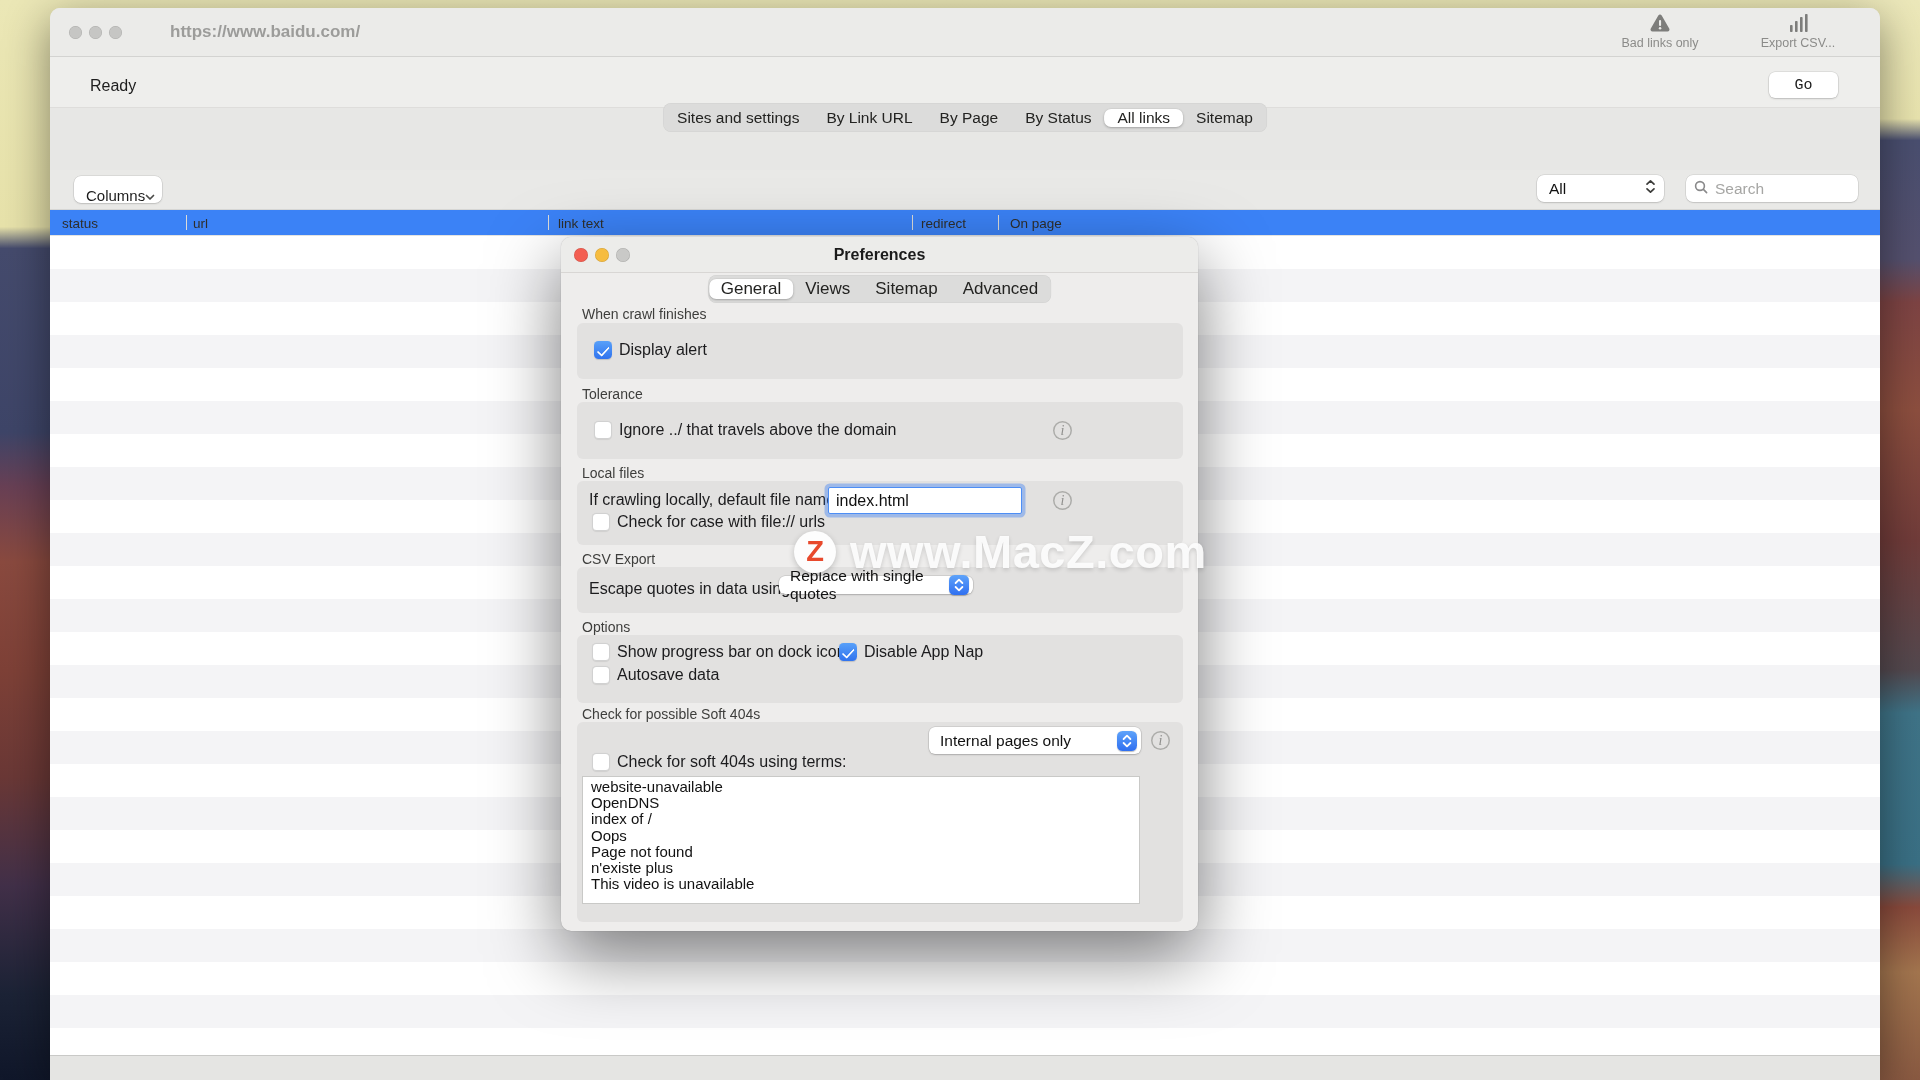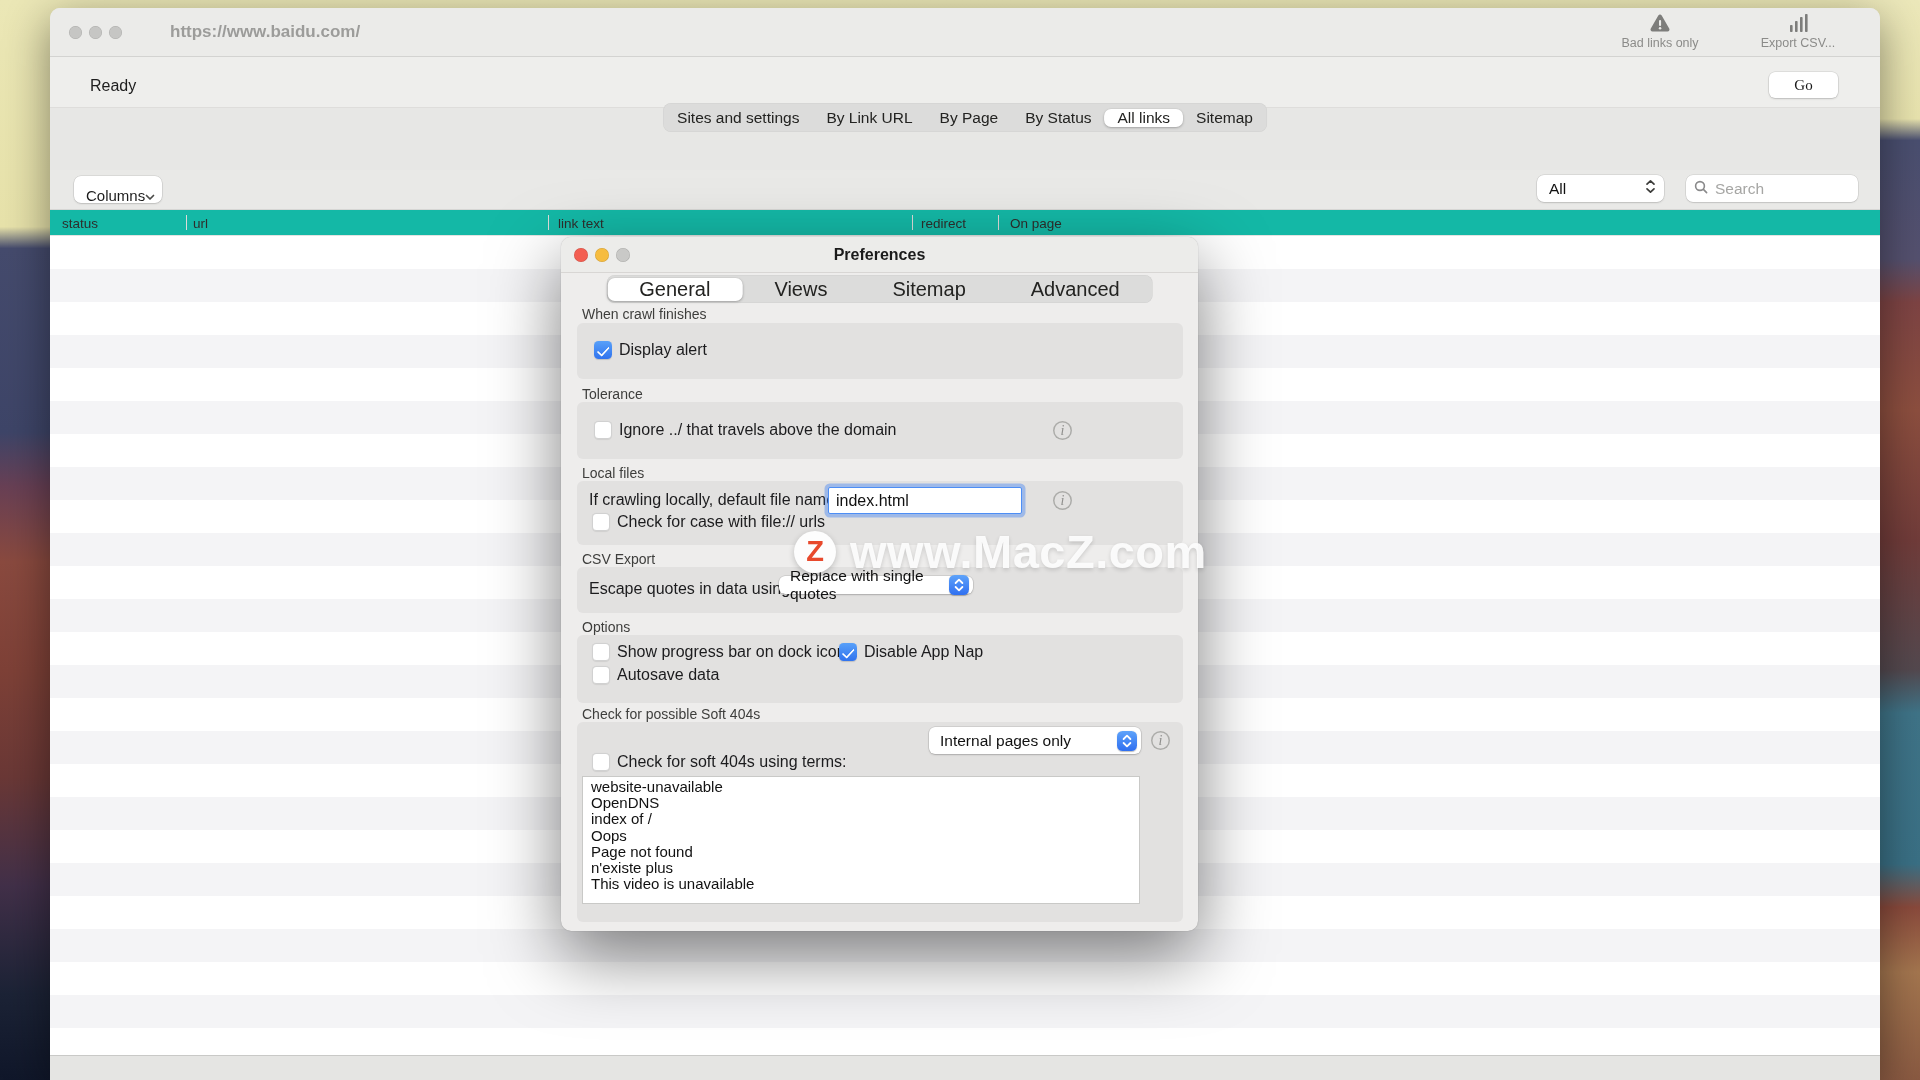--- a/index.html
+++ b/index.html
@@ -27,21 +27,21 @@
   .tool-item{display:flex;flex-direction:column;align-items:center;width:104px;gap:1px;}
   .tool-item svg{display:block;}
   .tool-label{font-size:12.5px;color:#8b8b89;white-space:nowrap;}
 
   .window-body{position:absolute;left:0;top:49px;right:0;bottom:0;}
   .band-top{position:absolute;left:0;top:0;right:0;height:50px;background:#eeeeec;}
   .band-controls{position:absolute;left:0;top:50px;right:0;height:62px;background:#e7e7e5;
     border-top:1px solid #dedddb;}
   .status-text{position:absolute;left:40px;top:20px;font-size:16px;color:#1d1d1d;}
   .go-button{position:absolute;left:1719px;top:15px;width:69px;height:26px;background:#fff;
-    border:none;border-radius:6px;font-size:15px;color:#1a1a1a;font-family:Liberation Serif, serif;
+    border:none;border-radius:6px;font-size:15px;color:#1a1a1a;font-family:Liberation Mono, monospace;
     box-shadow:0 0 0 .5px rgba(0,0,0,.13),0 1px 2px rgba(0,0,0,.15);}
 
   .seg{display:flex;align-items:center;background:#dcdcdb;border-radius:8px;padding:1px;
     height:29px;box-sizing:border-box;box-shadow:inset 0 0 0 .5px rgba(0,0,0,.05);}
   .seg-btn{display:flex;align-items:center;padding:0 13px;font-size:15.5px;color:#232321;
     border-radius:7px;white-space:nowrap;}
   .seg-btn.active{background:#fff;font-weight:500;
     box-shadow:0 1px 2.5px rgba(0,0,0,.25),0 0 0 .5px rgba(0,0,0,.04);}
   .seg-sep{width:1px;background:#c6c6c5;margin:6px 0;}
   .main-tabs{position:absolute;left:50%;transform:translateX(-50%);top:46px;}
@@ -54,42 +54,42 @@
     border-radius:7px;display:flex;align-items:center;justify-content:space-between;
     padding:0 8px 0 12px;box-sizing:border-box;font-size:15.5px;color:#111;
     box-shadow:0 0 0 .5px rgba(0,0,0,.13),0 1px 2px rgba(0,0,0,.13);}
   .search-field{position:absolute;left:1636px;top:118px;width:172px;height:27px;background:#fff;
     border-radius:7px;display:flex;align-items:center;gap:5px;padding:0 8px;box-sizing:border-box;
     box-shadow:0 0 0 .5px rgba(0,0,0,.13),0 1px 1.5px rgba(0,0,0,.1);}
   .search-field input{border:none;outline:none;background:transparent;font-size:15.5px;
     color:#333;width:100%;font-family:inherit;}
   .search-field input::placeholder{color:#a6a6a4;}
 
-  .table-header{position:absolute;left:0;top:152px;right:0;height:25px;background:#14b8a6;
+  .table-header{position:absolute;left:0;top:152px;right:0;height:25px;background:#3b82f6;
     border-top:1px solid #d6d6d4;border-bottom:1px solid #e3e3e1;padding-left:32px;}
   .th{position:absolute;top:50%;transform:translateY(-50%);font-size:13.5px;color:#2e2e2c;}
   .th-sep{position:absolute;top:5px;bottom:5px;width:1px;background:#dbdbd9;}
   .table-body{position:absolute;left:0;top:179px;right:0;bottom:24px;
     background:repeating-linear-gradient(180deg,#ffffff 0 33px,#f4f4f6 33px 66px);}
   .bottom-bar{position:absolute;left:0;bottom:0;right:0;height:24px;background:#e5e5e3;
     border-top:1px solid #c9c9c7;}
 
   
   .dialog{position:absolute;left:561px;top:237px;width:637px;height:694px;background:#eeedec;
     border-radius:10px;overflow:hidden;z-index:20;
     box-shadow:0 25px 70px rgba(0,0,0,.5),0 0 1px rgba(0,0,0,.35);}
   .dialog-titlebar{position:absolute;left:0;top:0;right:0;height:35px;background:#ececea;
     border-bottom:1px solid #d8d6d4;display:flex;align-items:center;}
   .dlights{display:flex;gap:7px;padding-left:13px;}
   .dlight{width:14px;height:14px;border-radius:50%;box-shadow:inset 0 0 0 .5px rgba(0,0,0,.15);}
   .dlight.red{background:#f35e51;} .dlight.yellow{background:#f6bc3f;} .dlight.gray{background:#c9c9c7;}
   .dialog-title{position:absolute;left:0;right:0;top:0;height:35px;display:flex;align-items:center;
     justify-content:center;font-size:16px;font-weight:bold;color:#1b1b1b;pointer-events:none;}
   .dialog-tabs{position:absolute;left:50%;transform:translateX(-50%);top:38px;height:28px;}
-  .dialog-tabs .seg-btn{font-size:20px;padding:0 32px;}
+  .dialog-tabs .seg-btn{font-size:17px;padding:0 12px;}
 
   .section-label{position:absolute;left:21px;transform:translateY(-50%);font-size:14px;color:#3e3e3c;}
   .box{position:absolute;left:16px;width:606px;background:#e2e1e0;border-radius:6px;}
   .cb{position:absolute;width:18px;height:18px;border-radius:4.5px;background:#fff;
     box-shadow:inset 0 0 0 1px rgba(0,0,0,.18),0 .5px 1px rgba(0,0,0,.08);box-sizing:border-box;}
   .cb.checked{background:linear-gradient(#58a0f9,#3173ee);box-shadow:0 .5px 1px rgba(0,0,0,.15);}
   .cb.checked::after{content:"";position:absolute;left:6px;top:2.5px;width:4.5px;height:9.5px;
     border-right:2px solid #fff;border-bottom:2px solid #fff;transform:rotate(43deg);border-radius:1px;}
   .cb-label{position:absolute;transform:translateY(-50%);font-size:16px;color:#1c1c1e;white-space:nowrap;}
   .form-label{position:absolute;transform:translateY(-50%);font-size:16px;color:#1c1c1e;white-space:nowrap;}

